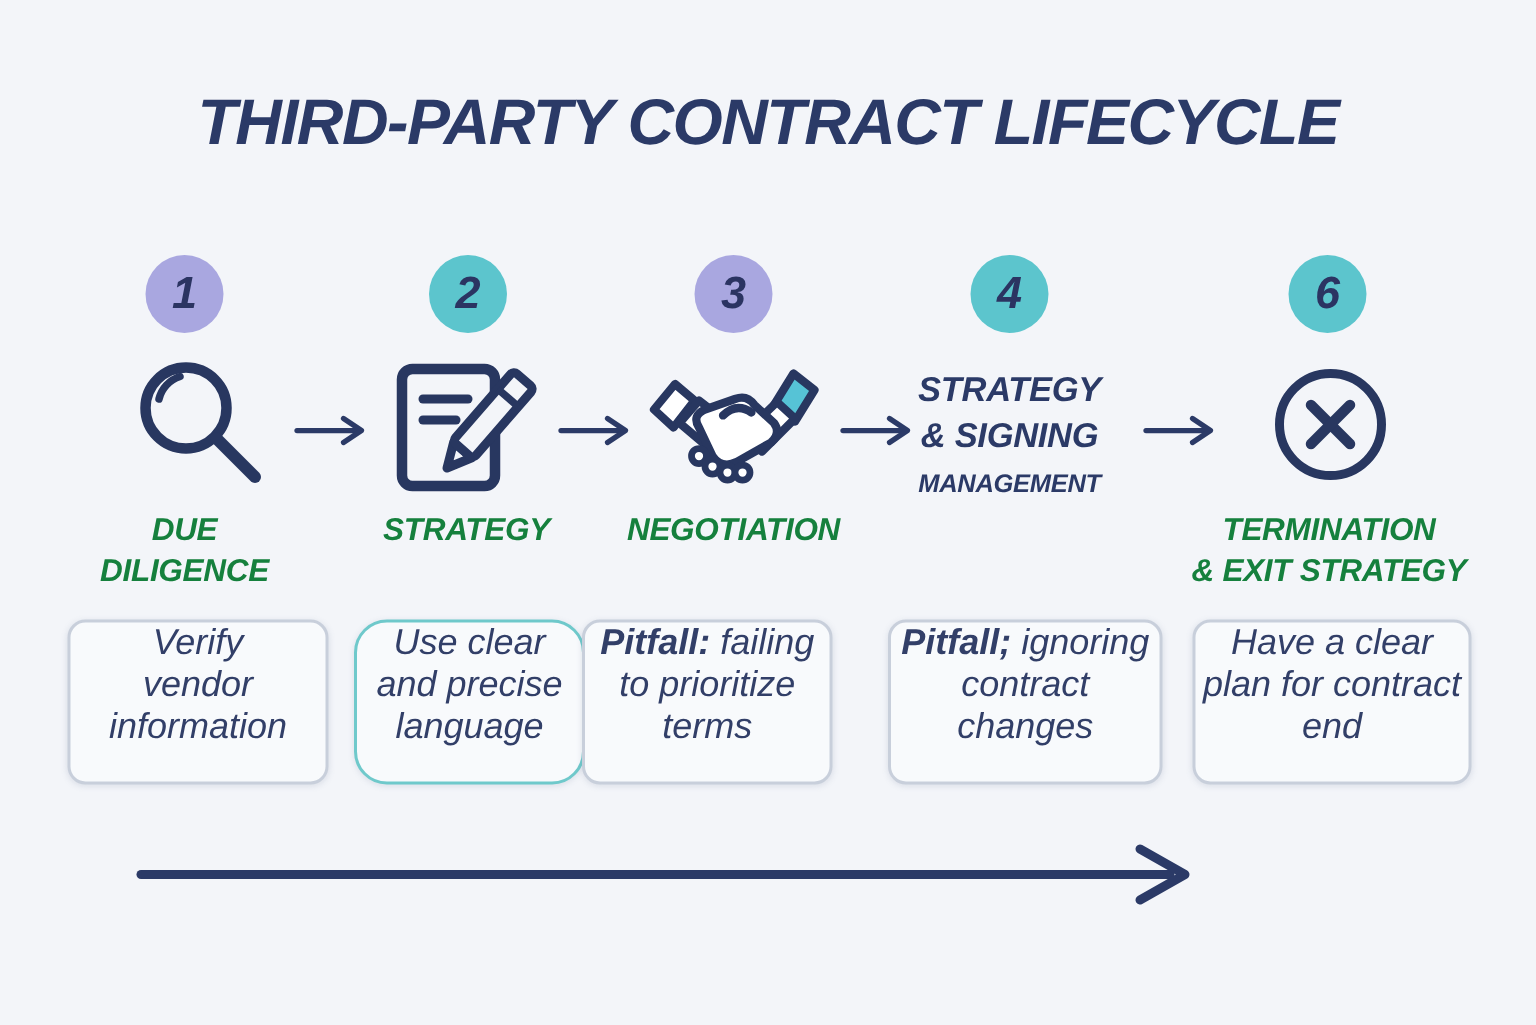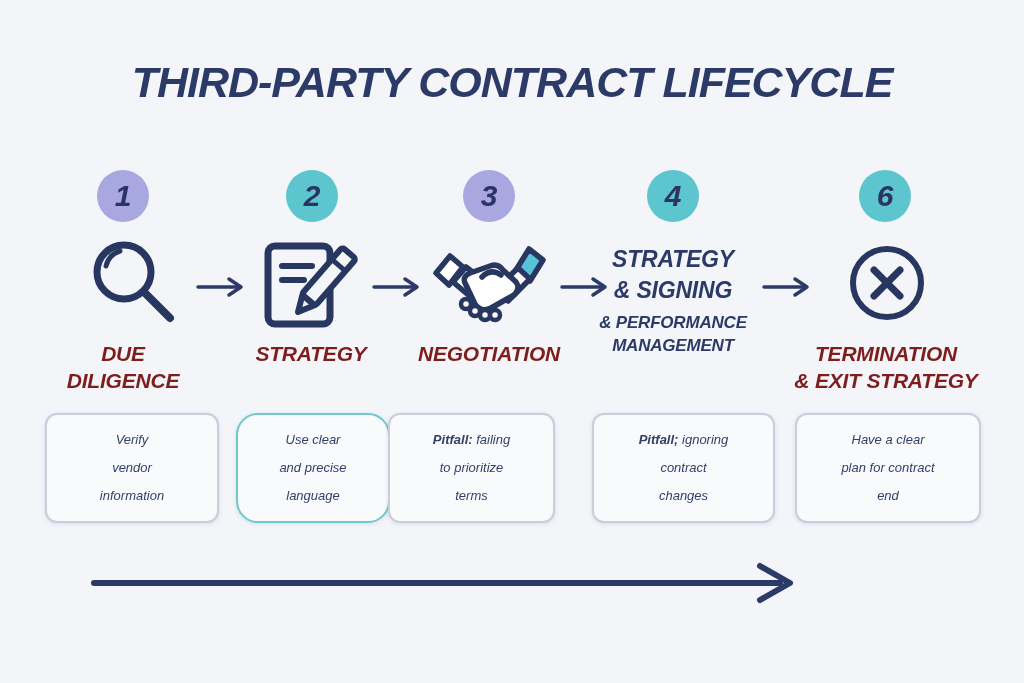--- a/index.html
+++ b/index.html
@@ -20,34 +20,34 @@
     display:flex;align-items:center;justify-content:center;
     font-size:30px;font-weight:bold;color:#2b3462;
   }
   .badge-purple{background:#a9a7e0;}
   .badge-teal{background:#5cc5cd;}
   .icon-slot{position:absolute;}
   .step-arrow{position:absolute;top:275px;width:50px;height:24px;}
   .stage-label{
     position:absolute;top:340px;text-align:center;
     font-size:21px;font-weight:bold;line-height:27px;
-    letter-spacing:-0.2px;color:#7f1d1d;
+    letter-spacing:-0.2px;color:#15803d;
   }
   .stage4-block{
     position:absolute;top:244px;left:578px;width:190px;text-align:center;
     color:#2b3a67;font-weight:bold;
   }
   .stage4-big{font-size:23px;line-height:31px;letter-spacing:-0.2px;}
   .stage4-small{font-size:17px;line-height:23px;margin-top:5px;letter-spacing:-0.2px;}
   .note-card{
     position:absolute;top:413px;height:106px;border-radius:12px;
     background:#f8fafc;border:2px solid #c8cfdb;
     box-shadow:0 1px 4px rgba(100,116,150,0.18);
-    display:flex;flex-direction:column;align-items:center;justify-content:center;
-    font-size:13px;line-height:28px;color:#323f68;text-align:center;
+    display:flex;flex-direction:column;align-items:center;justify-content:flex-start;
+    font-size:24px;line-height:28px;color:#323f68;text-align:center;
   }
   .note-card.teal-border{border-color:#6fc9cb;border-radius:22px;}
   .note-prefix{font-weight:bold;}
   .bottom-arrow{position:absolute;top:560px;left:88px;width:718px;height:46px;}
   svg{display:block;}
 </style>
 </head>
 <body>
 
 <div class="stage-canvas">
@@ -155,21 +155,20 @@
   </div>
   <div class="stage-label" style="left:404px;width:170px;">
     <div>NEGOTIATION</div>
   </div>
   <div class="stage4-block">
     <div class="stage4-big">
       <div>STRATEGY</div>
       <div>&amp; SIGNING</div>
     </div>
     <div class="stage4-small">
-      <div>&amp; PERFORMANCE</div>
       <div>MANAGEMENT</div>
     </div>
   </div>
   <div class="stage-label" style="left:793px;width:186px;">
     <div>TERMINATION</div>
     <div>&amp; EXIT STRATEGY</div>
   </div>
 
   <div class="note-card" style="left:45px;width:170px;">
     <div><span class="note-prefix"></span><span>Verify</span></div>

